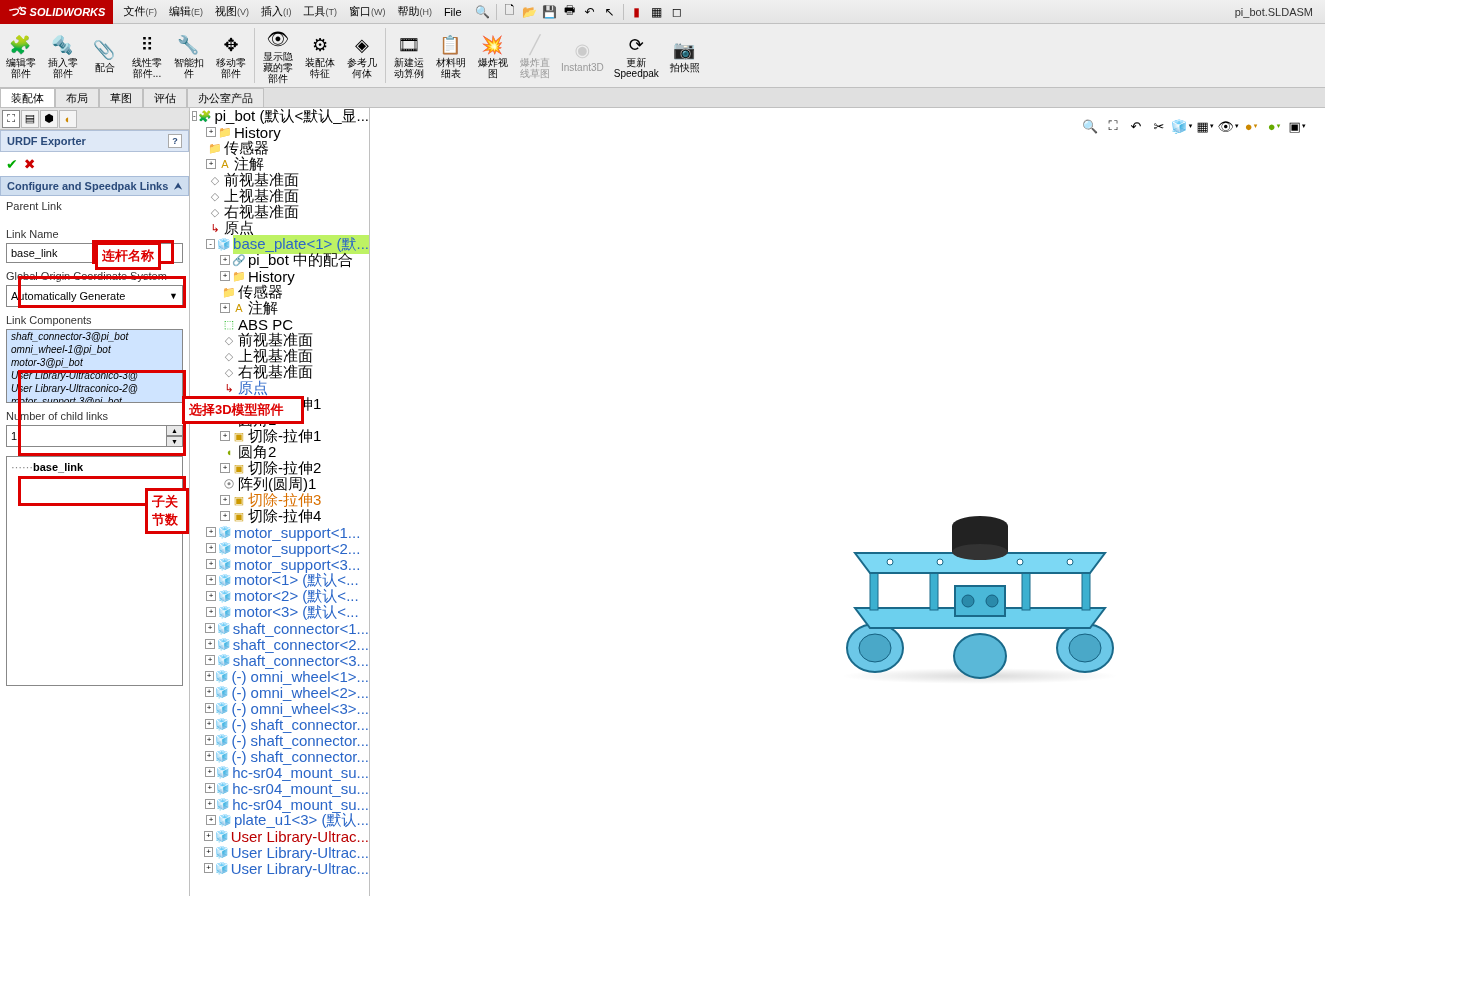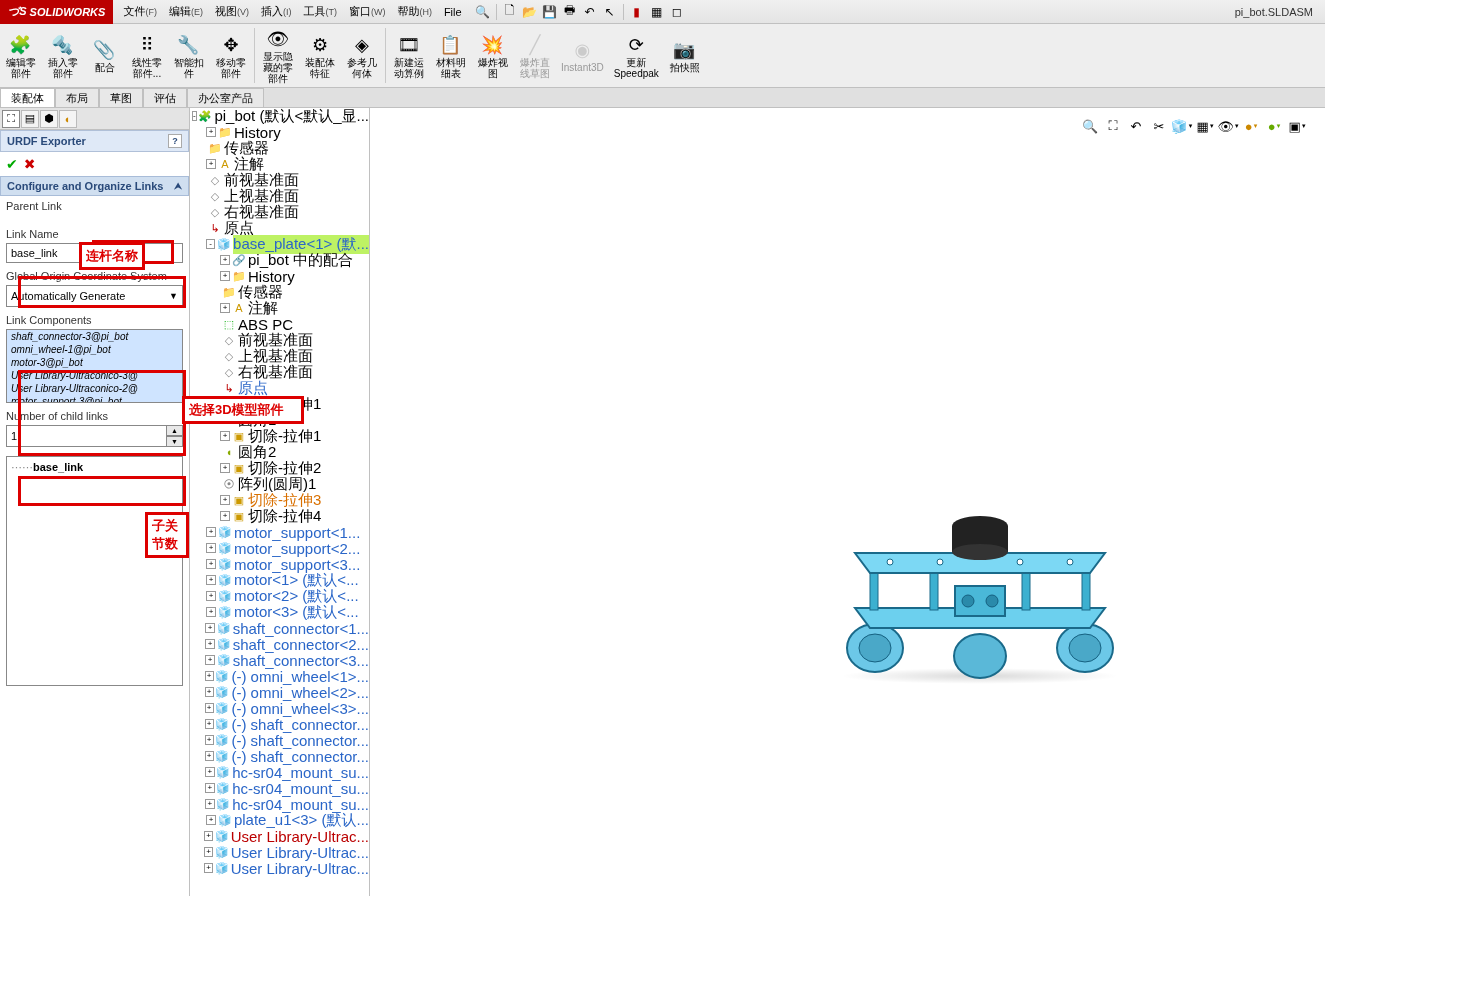--- a/index.html
+++ b/index.html
@@ -223,21 +223,21 @@
     </div>
     <div class="panel-title">
       <span>URDF Exporter</span>
       <div class="help">?</div>
     </div>
     <div class="okcancel">
       <span class="ok-ic">✔</span>
       <span class="cancel-ic">✖</span>
     </div>
     <div class="section-header">
-      <span>Configure and Organize Links</span>
+      <span>Configure and Speedpak Links</span>
         <span class="collapse">⮝</span>
     </div>
     <div class="field-label">Parent Link</div>
     <div style="height:12px"></div>
     <div class="field-label">Link Name</div>
     <div class="field-input">
       <input type="text" value="base_link" style="">
     </div>
     <div class="field-label">Global Origin Coordinate System</div>
     <div class="combo">
@@ -259,26 +259,26 @@
       <div class="spinner-btns">
         <div>▲</div>
         <div>▼</div>
       </div>
     </div>
     <div class="link-tree">
       <span style="color:#888">⋯⋯</span><span class="link-tree-item">base_link</span>
     </div>
 
     <div class="redbox" style="left:92px; top:132px; width:82px; height:24px;"></div>
-    <div class="redlabel" style="left:79px; top:134px;">连杆名称</div>
+    <div class="redlabel" style="left:95px; top:134px;">连杆名称</div>
     <div class="redbox" style="left:18px; top:168px; width:168px; height:32px;"></div>
     <div class="redbox" style="left:18px; top:262px; width:168px; height:86px;"></div>
     <div class="redlabel" style="left:182px; top:288px; width:122px;">选择3D模型部件</div>
     <div class="redbox" style="left:18px; top:368px; width:168px; height:30px;"></div>
-    <div class="redlabel" style="left:145px; top:404px;">子关节数</div>
+    <div class="redlabel" style="left:145px; top:380px;">子关节数</div>
   </div>
 
   <div class="panel-feature ft-outer">
     <div class="ft-row">
         <span class="ft-exp">-</span>
         <span class="ft-icon" style="color:#c90">🧩</span>
         <span class="ft-text">pi_bot  (默认&lt;默认_显...</span>
       </div>
     <div class="ft-row">
         <span class="ft-indent"></span>

